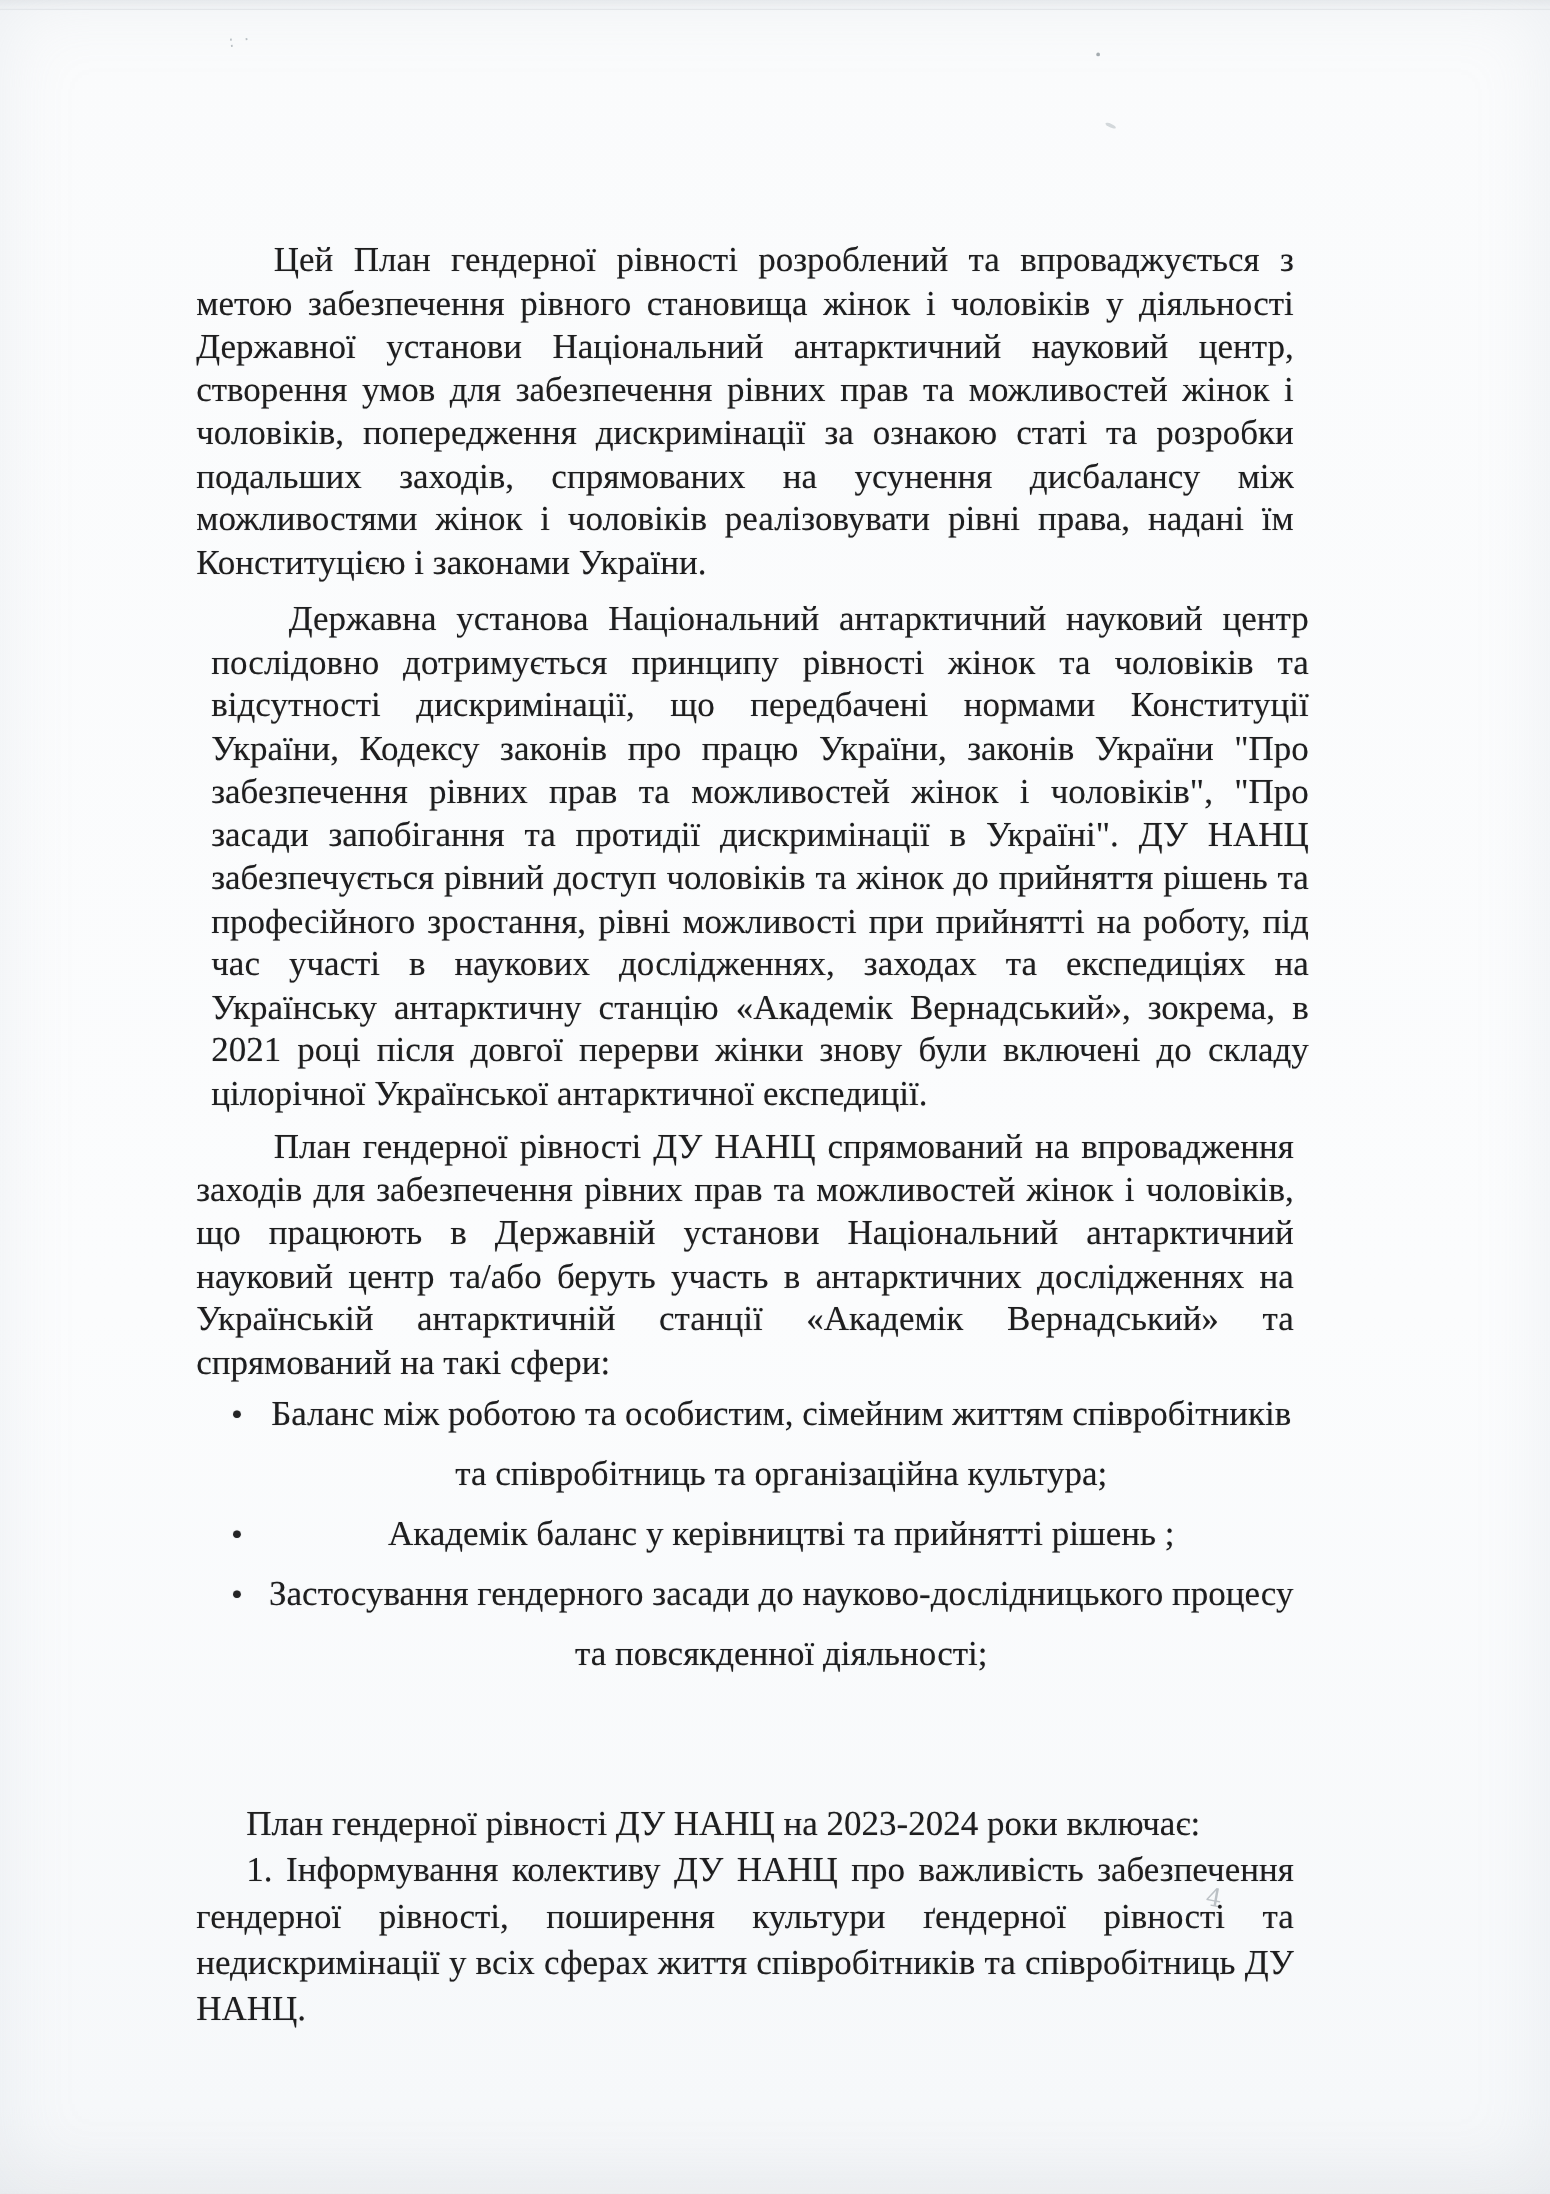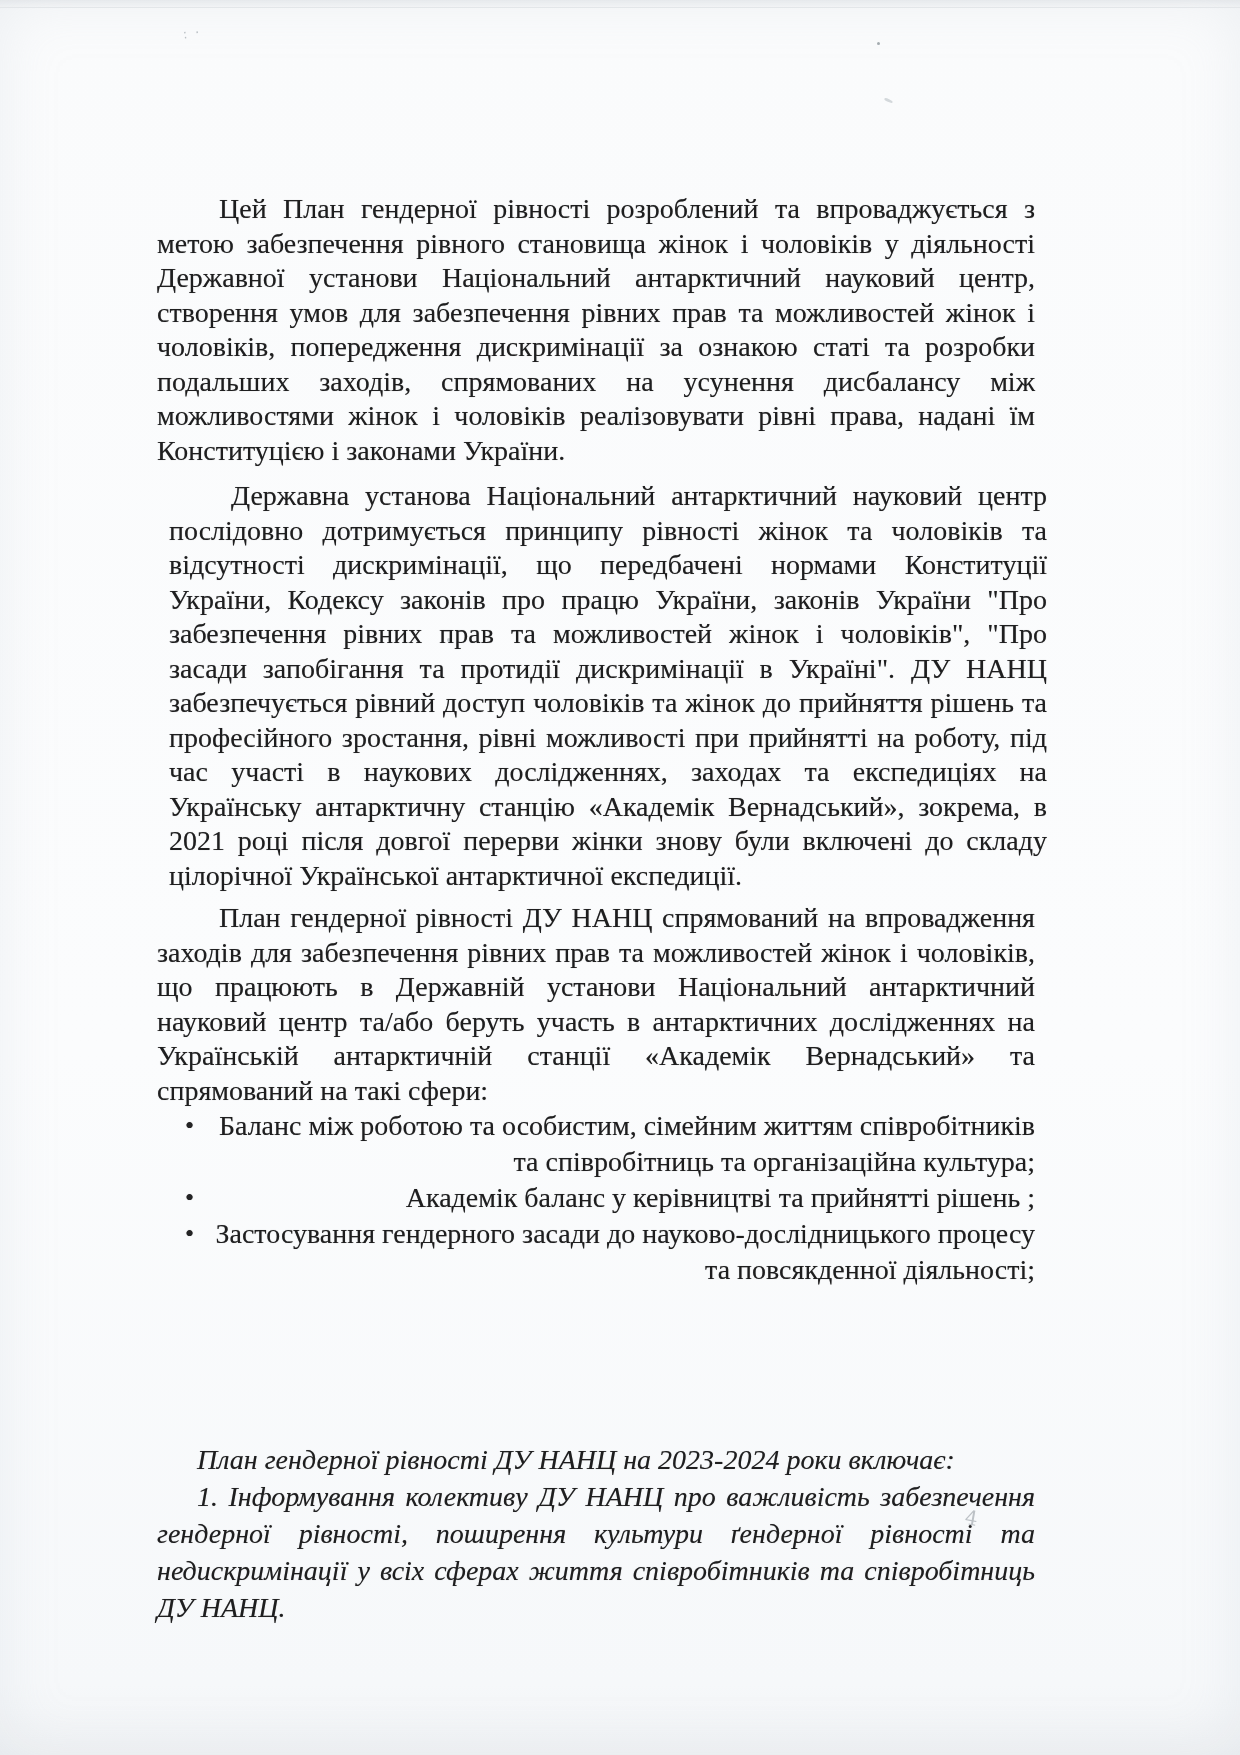--- a/index.html
+++ b/index.html
@@ -39,32 +39,32 @@
   #para2{position:absolute;top:479px;left:12px;width:878px;}
   #para3{position:absolute;top:901px;left:0;width:878px;}
   .bullet-list{
     position:absolute;top:1108px;left:0;width:878px;
     margin:0;padding:0;list-style:none;
   }
   .bullet-list li{
     position:relative;
     margin:0;
     padding-left:58px;
-    line-height:36px;
-    text-align:right;
+    line-height:48px;
+    text-align:center;
   }
   .bullet-list li::before{
     content:"•";
     position:absolute;
     left:28px;top:0;
     font-size:26px;
     color:#242425;
   }
   .closing-block{
-    position:absolute;top:1441px;left:0;width:878px;font-style:italic;
+    position:absolute;top:1441px;left:0;width:878px;
   }
   .closing-block p{
     margin:0;
     line-height:37px;
     text-indent:40px;
   }
   .closing-block .closing-item{
     text-align:justify;
   }
   

